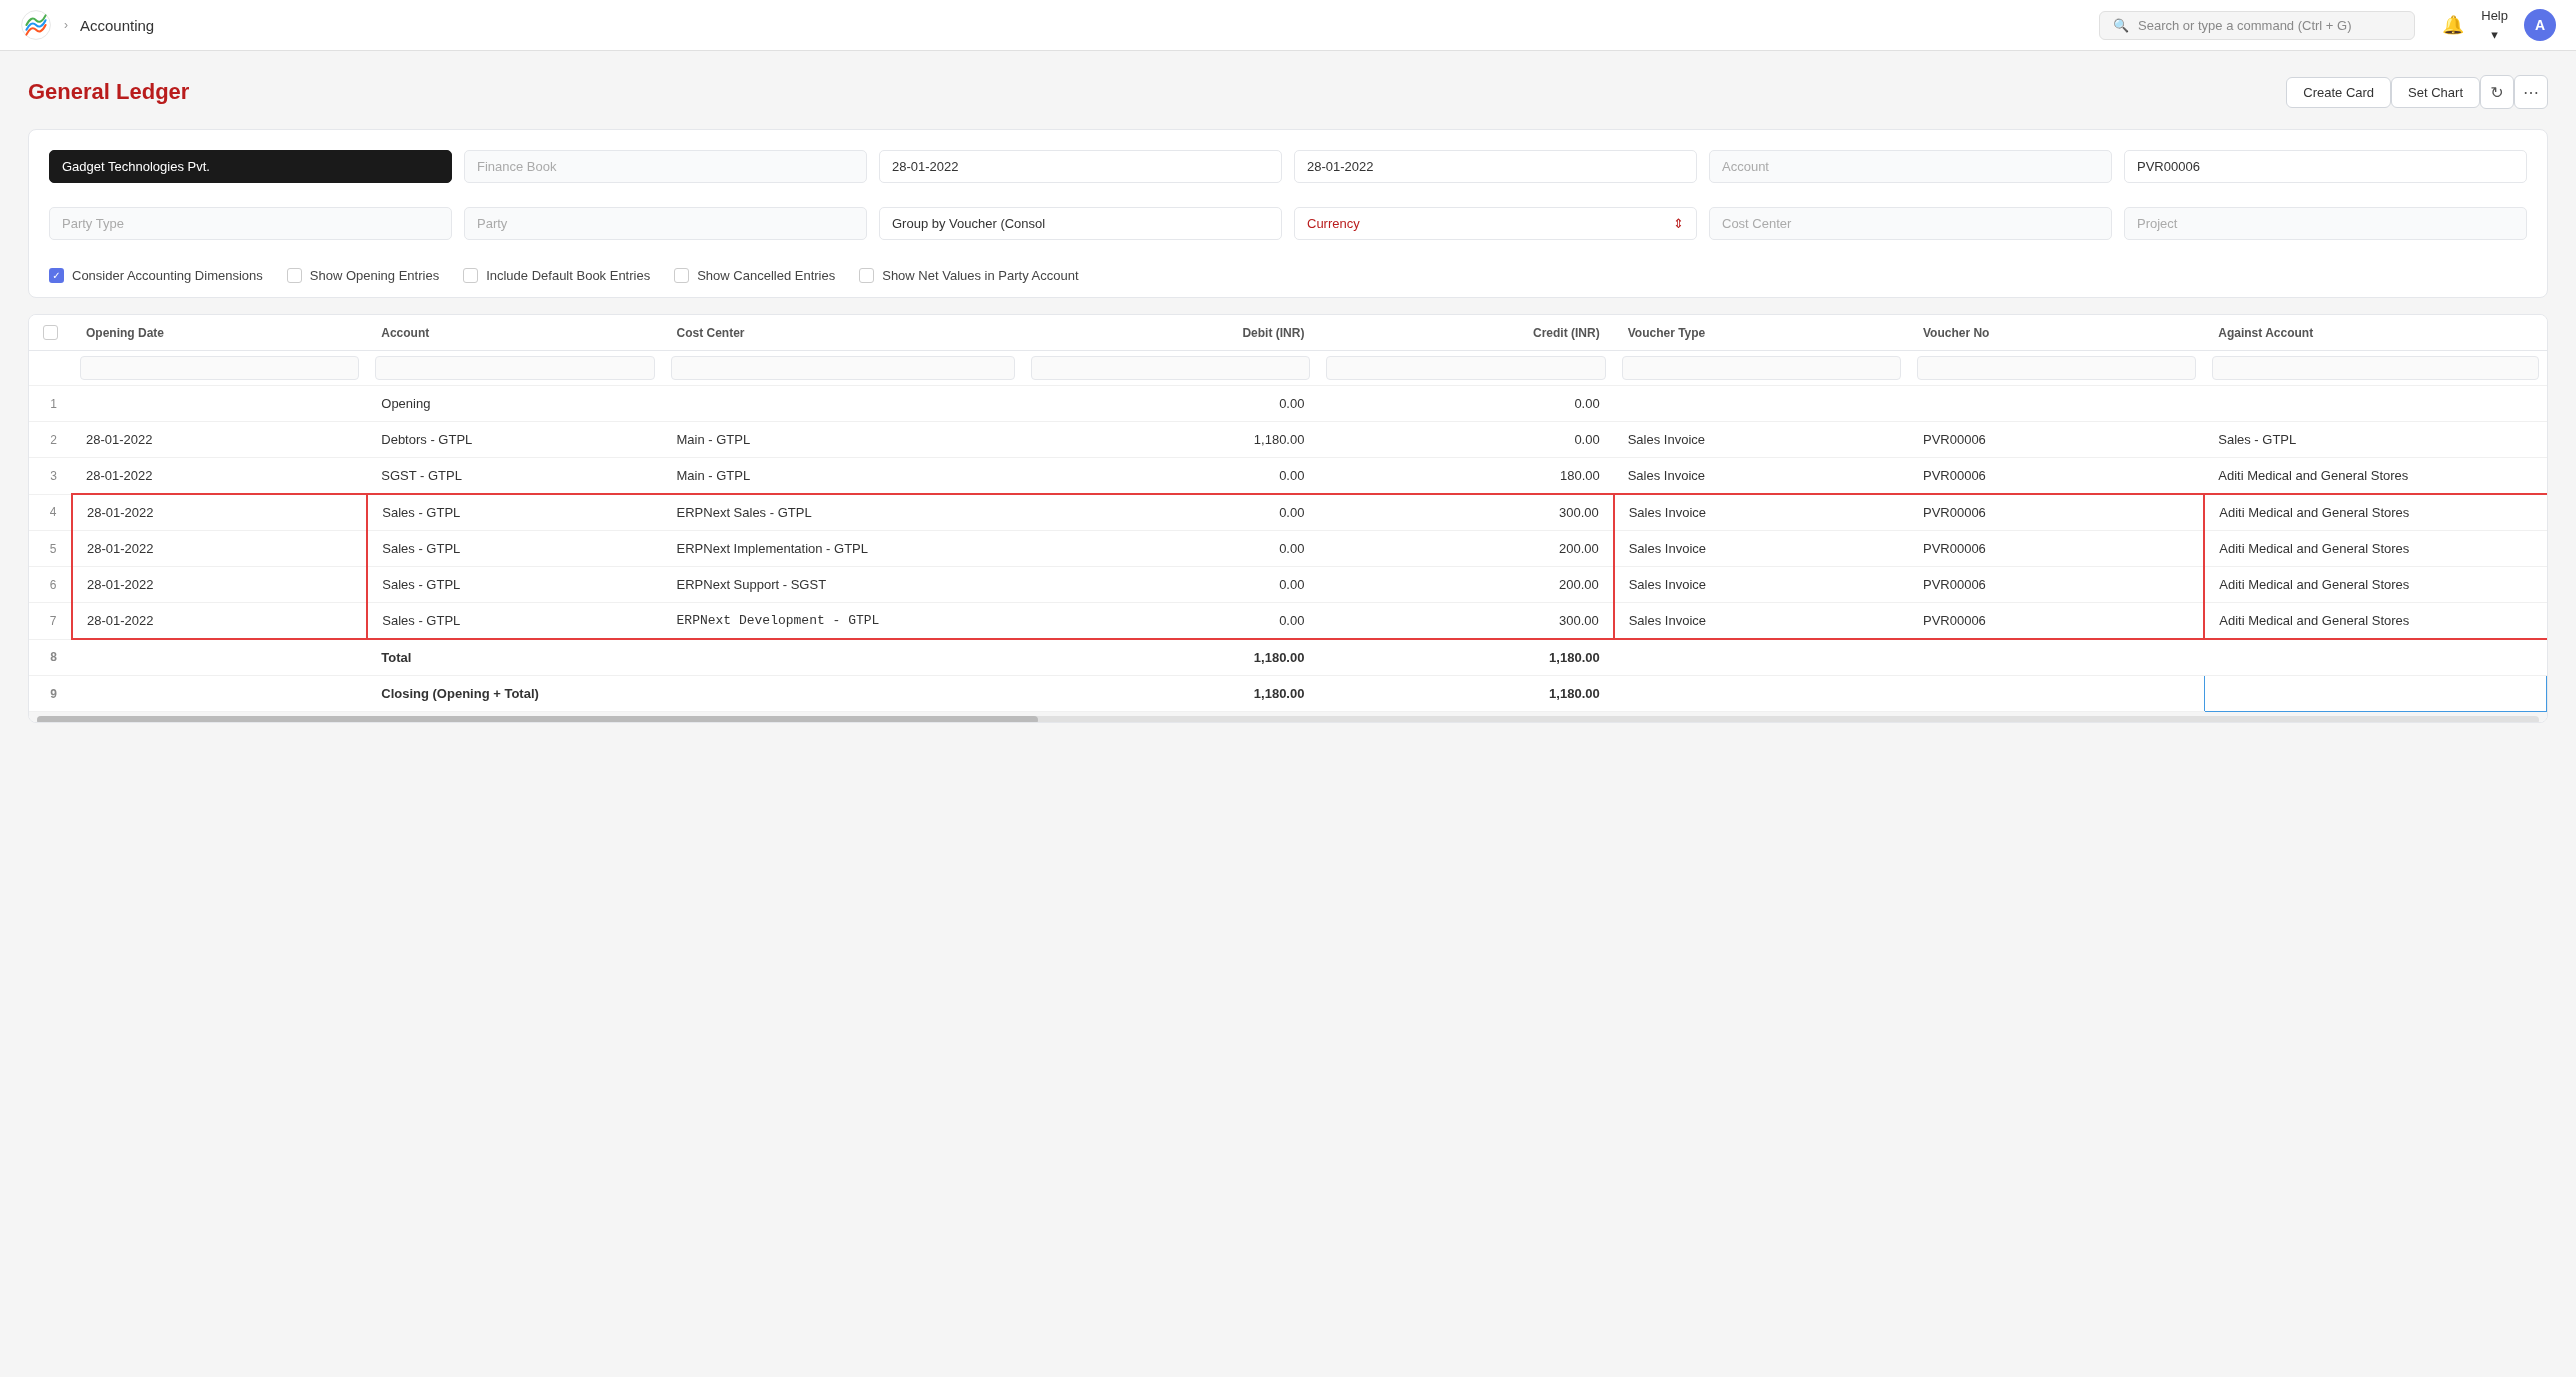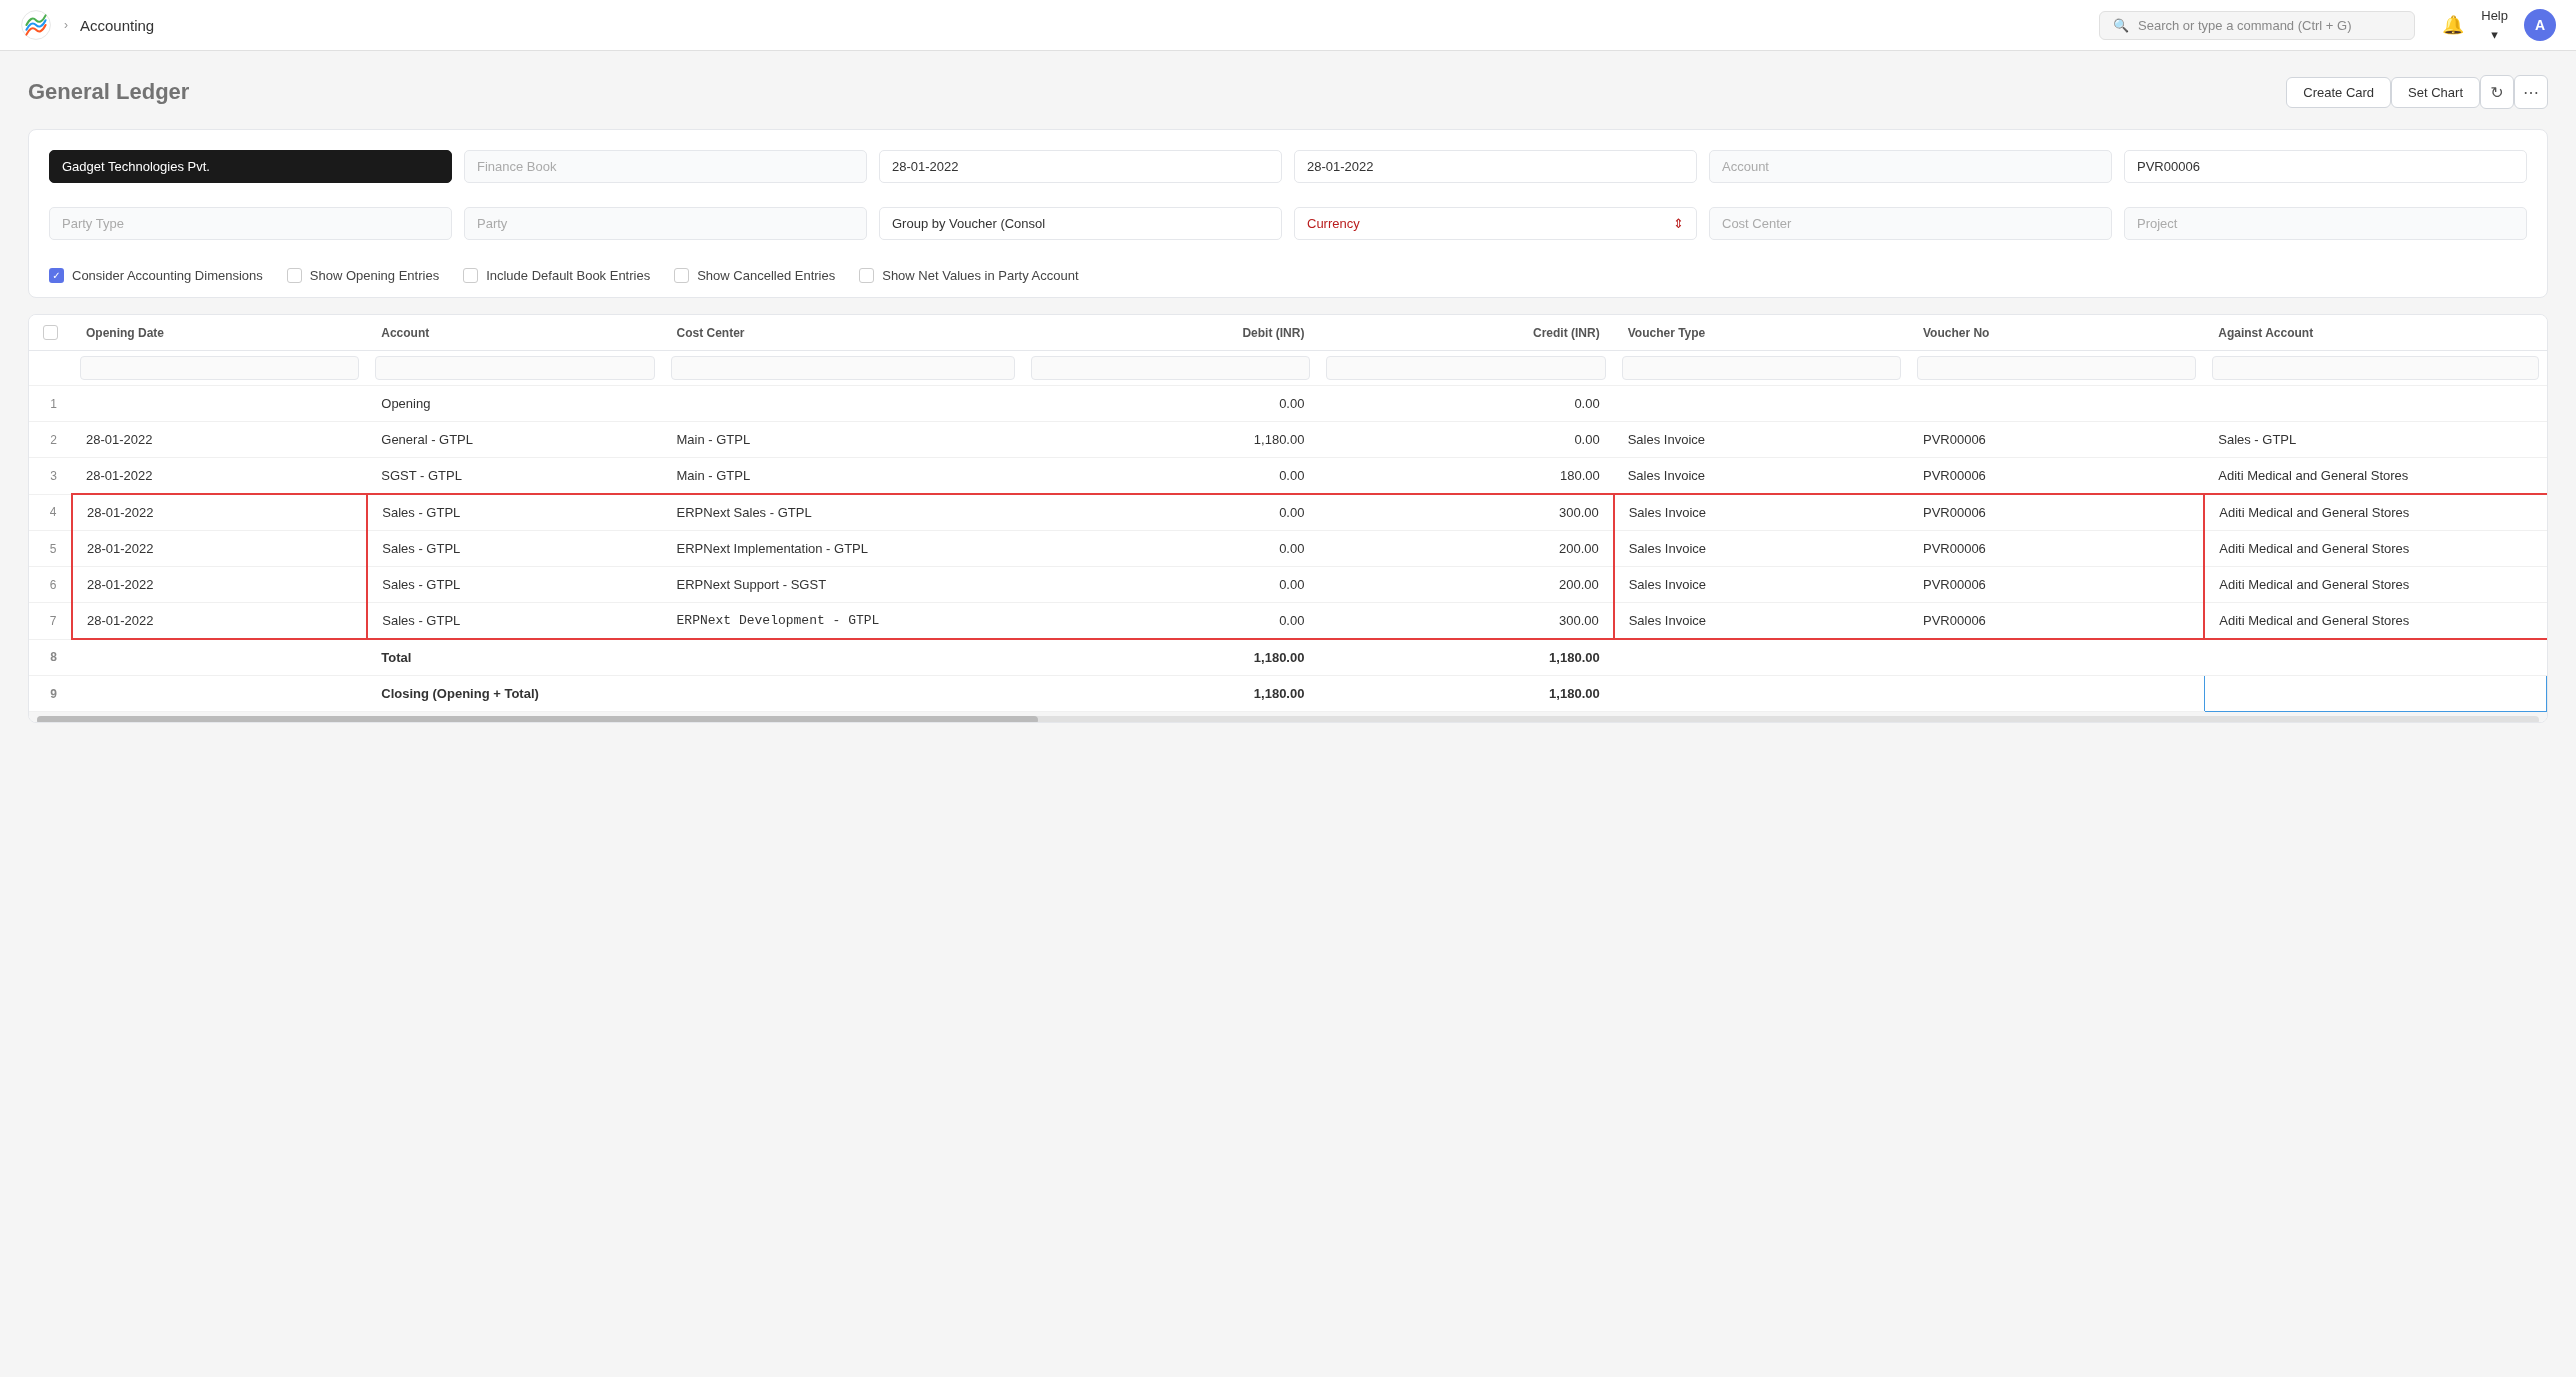--- a/index.html
+++ b/index.html
@@ -22,21 +22,21 @@
     .topnav-bell { font-size: 18px; color: #555; cursor: pointer; }
     .topnav-help { font-size: 13px; color: #333; cursor: pointer; display: flex; align-items: center; gap: 4px; flex-direction: column; }
     .topnav-avatar {
       width: 32px; height: 32px; border-radius: 50%; background: #5b73e8;
       display: flex; align-items: center; justify-content: center; color: #fff; font-weight: 600; font-size: 14px;
     }
 
     
     .page-wrapper { padding: 24px 28px; }
     .page-header { display: flex; align-items: center; justify-content: space-between; margin-bottom: 20px; }
-    .page-title { font-size: 22px; font-weight: 700; color: #737373; }
+    .page-title { font-size: 22px; font-weight: 700; color: #b91c1c; }
     .page-actions { display: flex; align-items: center; gap: 0; }
     .btn-secondary {
       background: #fff; border: 1px solid #d1d5db; border-radius: 6px;
       padding: 7px 16px; font-size: 13px; color: #333; cursor: pointer;
     }
     .btn-icon {
       background: #fff; border: 1px solid #d1d5db; border-radius: 6px;
       width: 34px; height: 34px; display: flex; align-items: center; justify-content: center;
       font-size: 16px; color: #555; cursor: pointer;
     }
@@ -231,21 +231,21 @@
               <td></td>
               <td style="text-align: right;">0.00</td>
               <td style="text-align: right;">0.00</td>
               <td></td>
               <td></td>
               <td></td>
             </tr>
             <tr>
               <td class="row-num">2</td>
               <td>28-01-2022</td>
-              <td>General - GTPL</td>
+              <td>Debtors - GTPL</td>
               <td>Main - GTPL</td>
               <td style="text-align: right;">1,180.00</td>
               <td style="text-align: right;">0.00</td>
               <td>Sales Invoice</td>
               <td>PVR00006</td>
               <td>Sales - GTPL</td>
             </tr>
             <tr>
               <td class="row-num">3</td>
               <td>28-01-2022</td>

